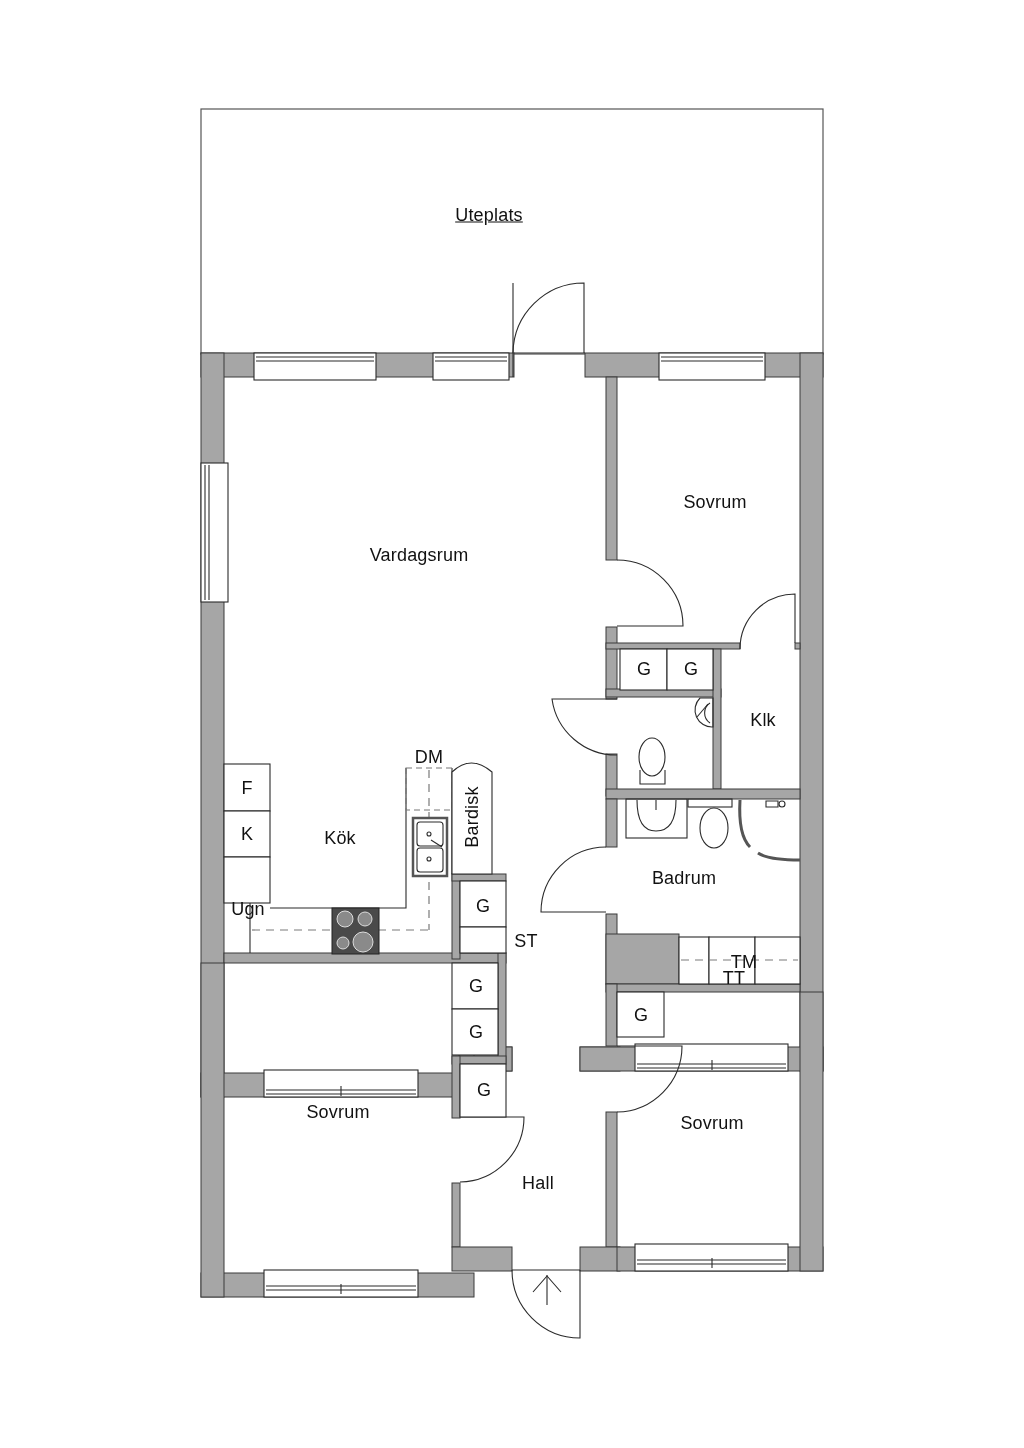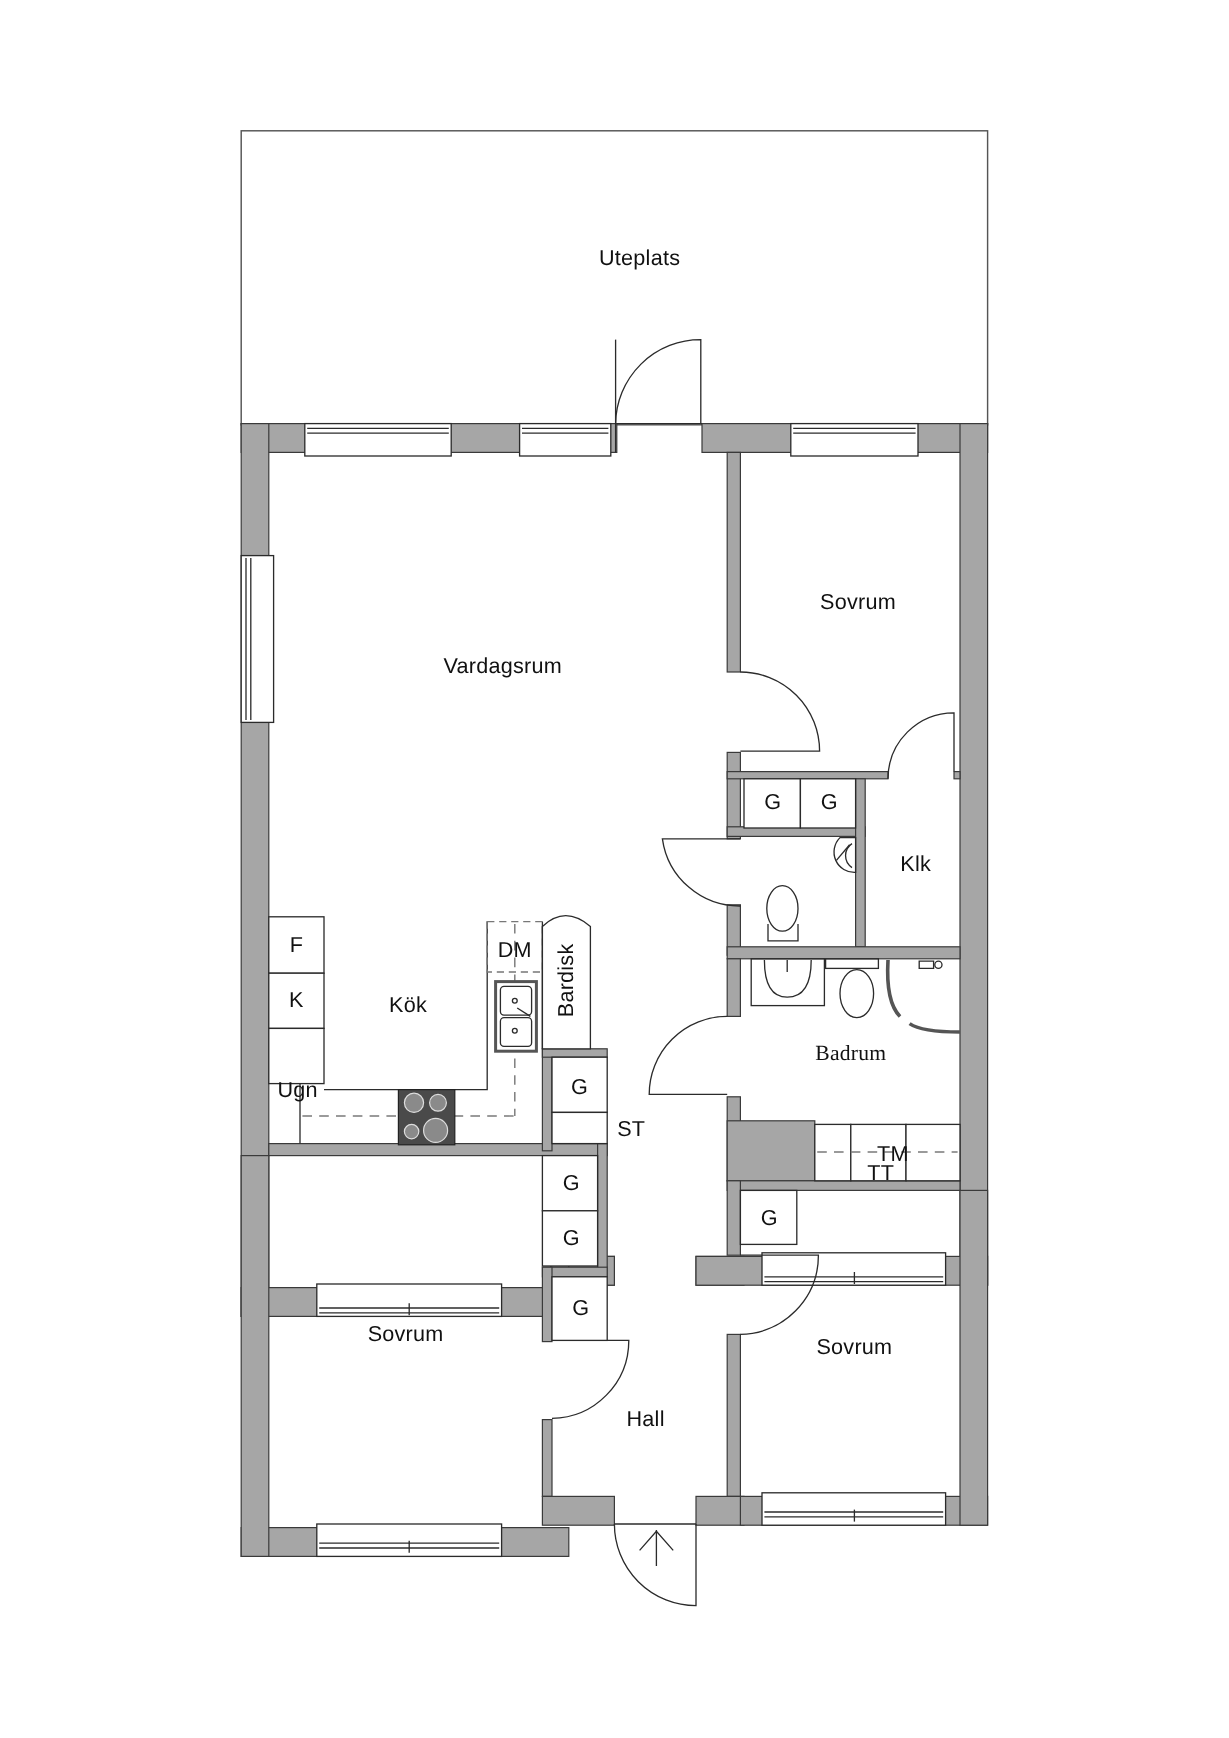--- a/index.html
+++ b/index.html
@@ -209,36 +209,36 @@
 
   <path class="white" d="M 452 874 L 452 772 Q 471 754 492 772 L 492 874 Z"></path>
 
   <rect class="white" x="460" y="881" width="46" height="46"></rect>
   <rect class="white" x="460" y="927" width="46" height="26"></rect>
   <rect class="white" x="452" y="963" width="46" height="46"></rect>
   <rect class="white" x="452" y="1009" width="46" height="46"></rect>
   <rect class="white" x="460" y="1064" width="46" height="53"></rect>
 </svg>
 
-<div class="lbl" style="left:533px; top:215px;">Uteplats</div>
+<div class="lbl" style="left:489px; top:215px;text-decoration:underline;">Uteplats</div>
 <div class="lbl" style="left:419px; top:555px;">Vardagsrum</div>
 <div class="lbl" style="left:715px; top:502px;">Sovrum</div>
 <div class="lbl" style="left:763px; top:720px;">Klk</div>
 <div class="lbl" style="left:340px; top:838px;">Kök</div>
-<div class="lbl" style="left:709px; top:878px;font-family:Liberation Serif, serif;">Badrum</div>
+<div class="lbl" style="left:684px; top:878px;">Badrum</div>
 <div class="lbl" style="left:338px; top:1112px;">Sovrum</div>
 <div class="lbl" style="left:712px; top:1123px;">Sovrum</div>
 <div class="lbl" style="left:538px; top:1183px;">Hall</div>
 
 <div class="lbl sm" style="left:644px; top:669px;">G</div>
 <div class="lbl sm" style="left:691px; top:669px;">G</div>
 <div class="lbl sm" style="left:247px; top:788px;">F</div>
 <div class="lbl sm" style="left:247px; top:834px;">K</div>
 <div class="lbl sm" style="left:248px; top:880px;margin-top:29px;">Ugn</div>
-<div class="lbl sm" style="left:429px; top:792px;">DM</div>
+<div class="lbl sm" style="left:429px; top:757px;">DM</div>
 <div class="lbl vert" style="left:472px; top:817px;">Bardisk</div>
 <div class="lbl sm" style="left:483px; top:906px;">G</div>
 <div class="lbl sm" style="left:482px; top:941px;margin-left:44px;">ST</div>
 <div class="lbl sm" style="left:476px; top:986px;">G</div>
 <div class="lbl sm" style="left:476px; top:1032px;">G</div>
 <div class="lbl sm" style="left:484px; top:1090px;">G</div>
 <div class="lbl sm" style="left:744px; top:962px;">TM</div>
 <div class="lbl sm" style="left:734px; top:962px;margin-top:16px;">TT</div>
 <div class="lbl sm" style="left:641px; top:1015px;">G</div>
 

